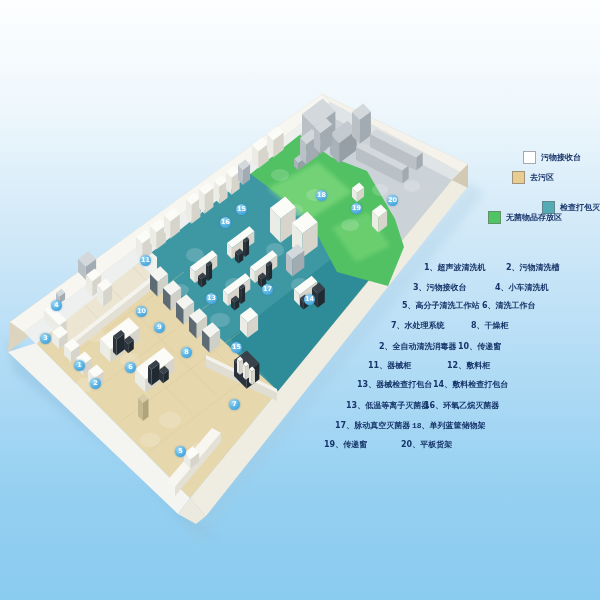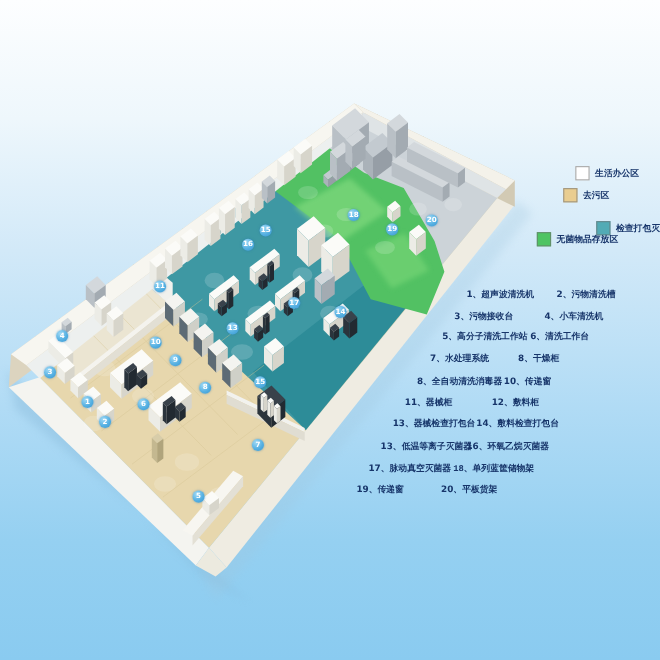--- a/index.html
+++ b/index.html
@@ -363,52 +363,52 @@
   <div class="mk" style="left: 57px; top: 306px;">4</div>
   <div class="mk" style="left: 181px; top: 452px;">5</div>
   <div class="mk" style="left: 131px; top: 368px;">6</div>
   <div class="mk" style="left: 235px; top: 405px;">7</div>
   <div class="mk" style="left: 187px; top: 353px;">8</div>
   <div class="mk" style="left: 160px; top: 328px;">9</div>
   <div class="mk" style="left: 142px; top: 312px;">10</div>
   <div class="mk" style="left: 146px; top: 261px;">11</div>
   <div class="mk" style="left: 237px; top: 348px;">15</div>
   <div class="mk" style="left: 212px; top: 299px;">13</div>
-  <div class="mk" style="left: 310px; top: 284px;">14</div>
+  <div class="mk" style="left: 310px; top: 300px;">14</div>
   <div class="mk" style="left: 242px; top: 210px;">15</div>
   <div class="mk" style="left: 226px; top: 223px;">16</div>
-  <div class="mk" style="left: 268px; top: 226px; margin-top: 44px;">17</div>
+  <div class="mk" style="left: 268px; top: 240px; margin-top: 44px;">17</div>
   <div class="mk" style="left: 322px; top: 196px;">18</div>
   <div class="mk" style="left: 357px; top: 209px;">19</div>
   <div class="mk" style="left: 393px; top: 201px;">20</div>
 </div>
 
 <div id="legend">
   <div class="lg-row">
     <span class="lg-sw" style="background: rgb(255, 255, 255);"></span>
-    <span class="lg-label">生活办公区</span>
+    <span class="lg-label">污物接收台</span>
   </div>
   <div class="lg-row">
     <span class="lg-sw" style="background: rgb(233, 205, 144);"></span>
     <span class="lg-label">去污区</span>
   </div>
   <div class="lg-row">
     <span class="lg-sw" style="background: rgb(82, 171, 181);"></span>
     <span class="lg-label">检查打包灭菌区</span>
   </div>
   <div class="lg-row">
     <span class="lg-sw" style="background: rgb(78, 196, 99);"></span>
     <span class="lg-label">无菌物品存放区</span>
   </div>
 </div>
 
 <div id="equip-list">
   <div class="eq"><span>1、超声波清洗机</span><span class="r">2、污物清洗槽</span></div>
   <div class="eq"><span>3、污物接收台</span><span class="r">4、小车清洗机</span></div>
   <div class="eq"><span>5、高分子清洗工作站</span><span class="r">6、清洗工作台</span></div>
   <div class="eq"><span>7、水处理系统</span><span class="r">8、干燥柜</span></div>
-  <div class="eq"><span>8、全自动清洗消毒器</span><span class="r">10、传递窗</span></div>
+  <div class="eq"><span>2、全自动清洗消毒器</span><span class="r">10、传递窗</span></div>
   <div class="eq"><span>11、器械柜</span><span class="r">12、敷料柜</span></div>
   <div class="eq"><span>13、器械检查打包台</span><span class="r">14、敷料检查打包台</span></div>
   <div class="eq"><span>13、低温等离子灭菌器</span><span class="r">16、环氧乙烷灭菌器</span></div>
   <div class="eq"><span>17、脉动真空灭菌器</span><span class="r">18、单列蓝筐储物架</span></div>
   <div class="eq"><span>19、传递窗</span><span class="r">20、平板货架</span></div>
 </div>
 
 </body></html>

